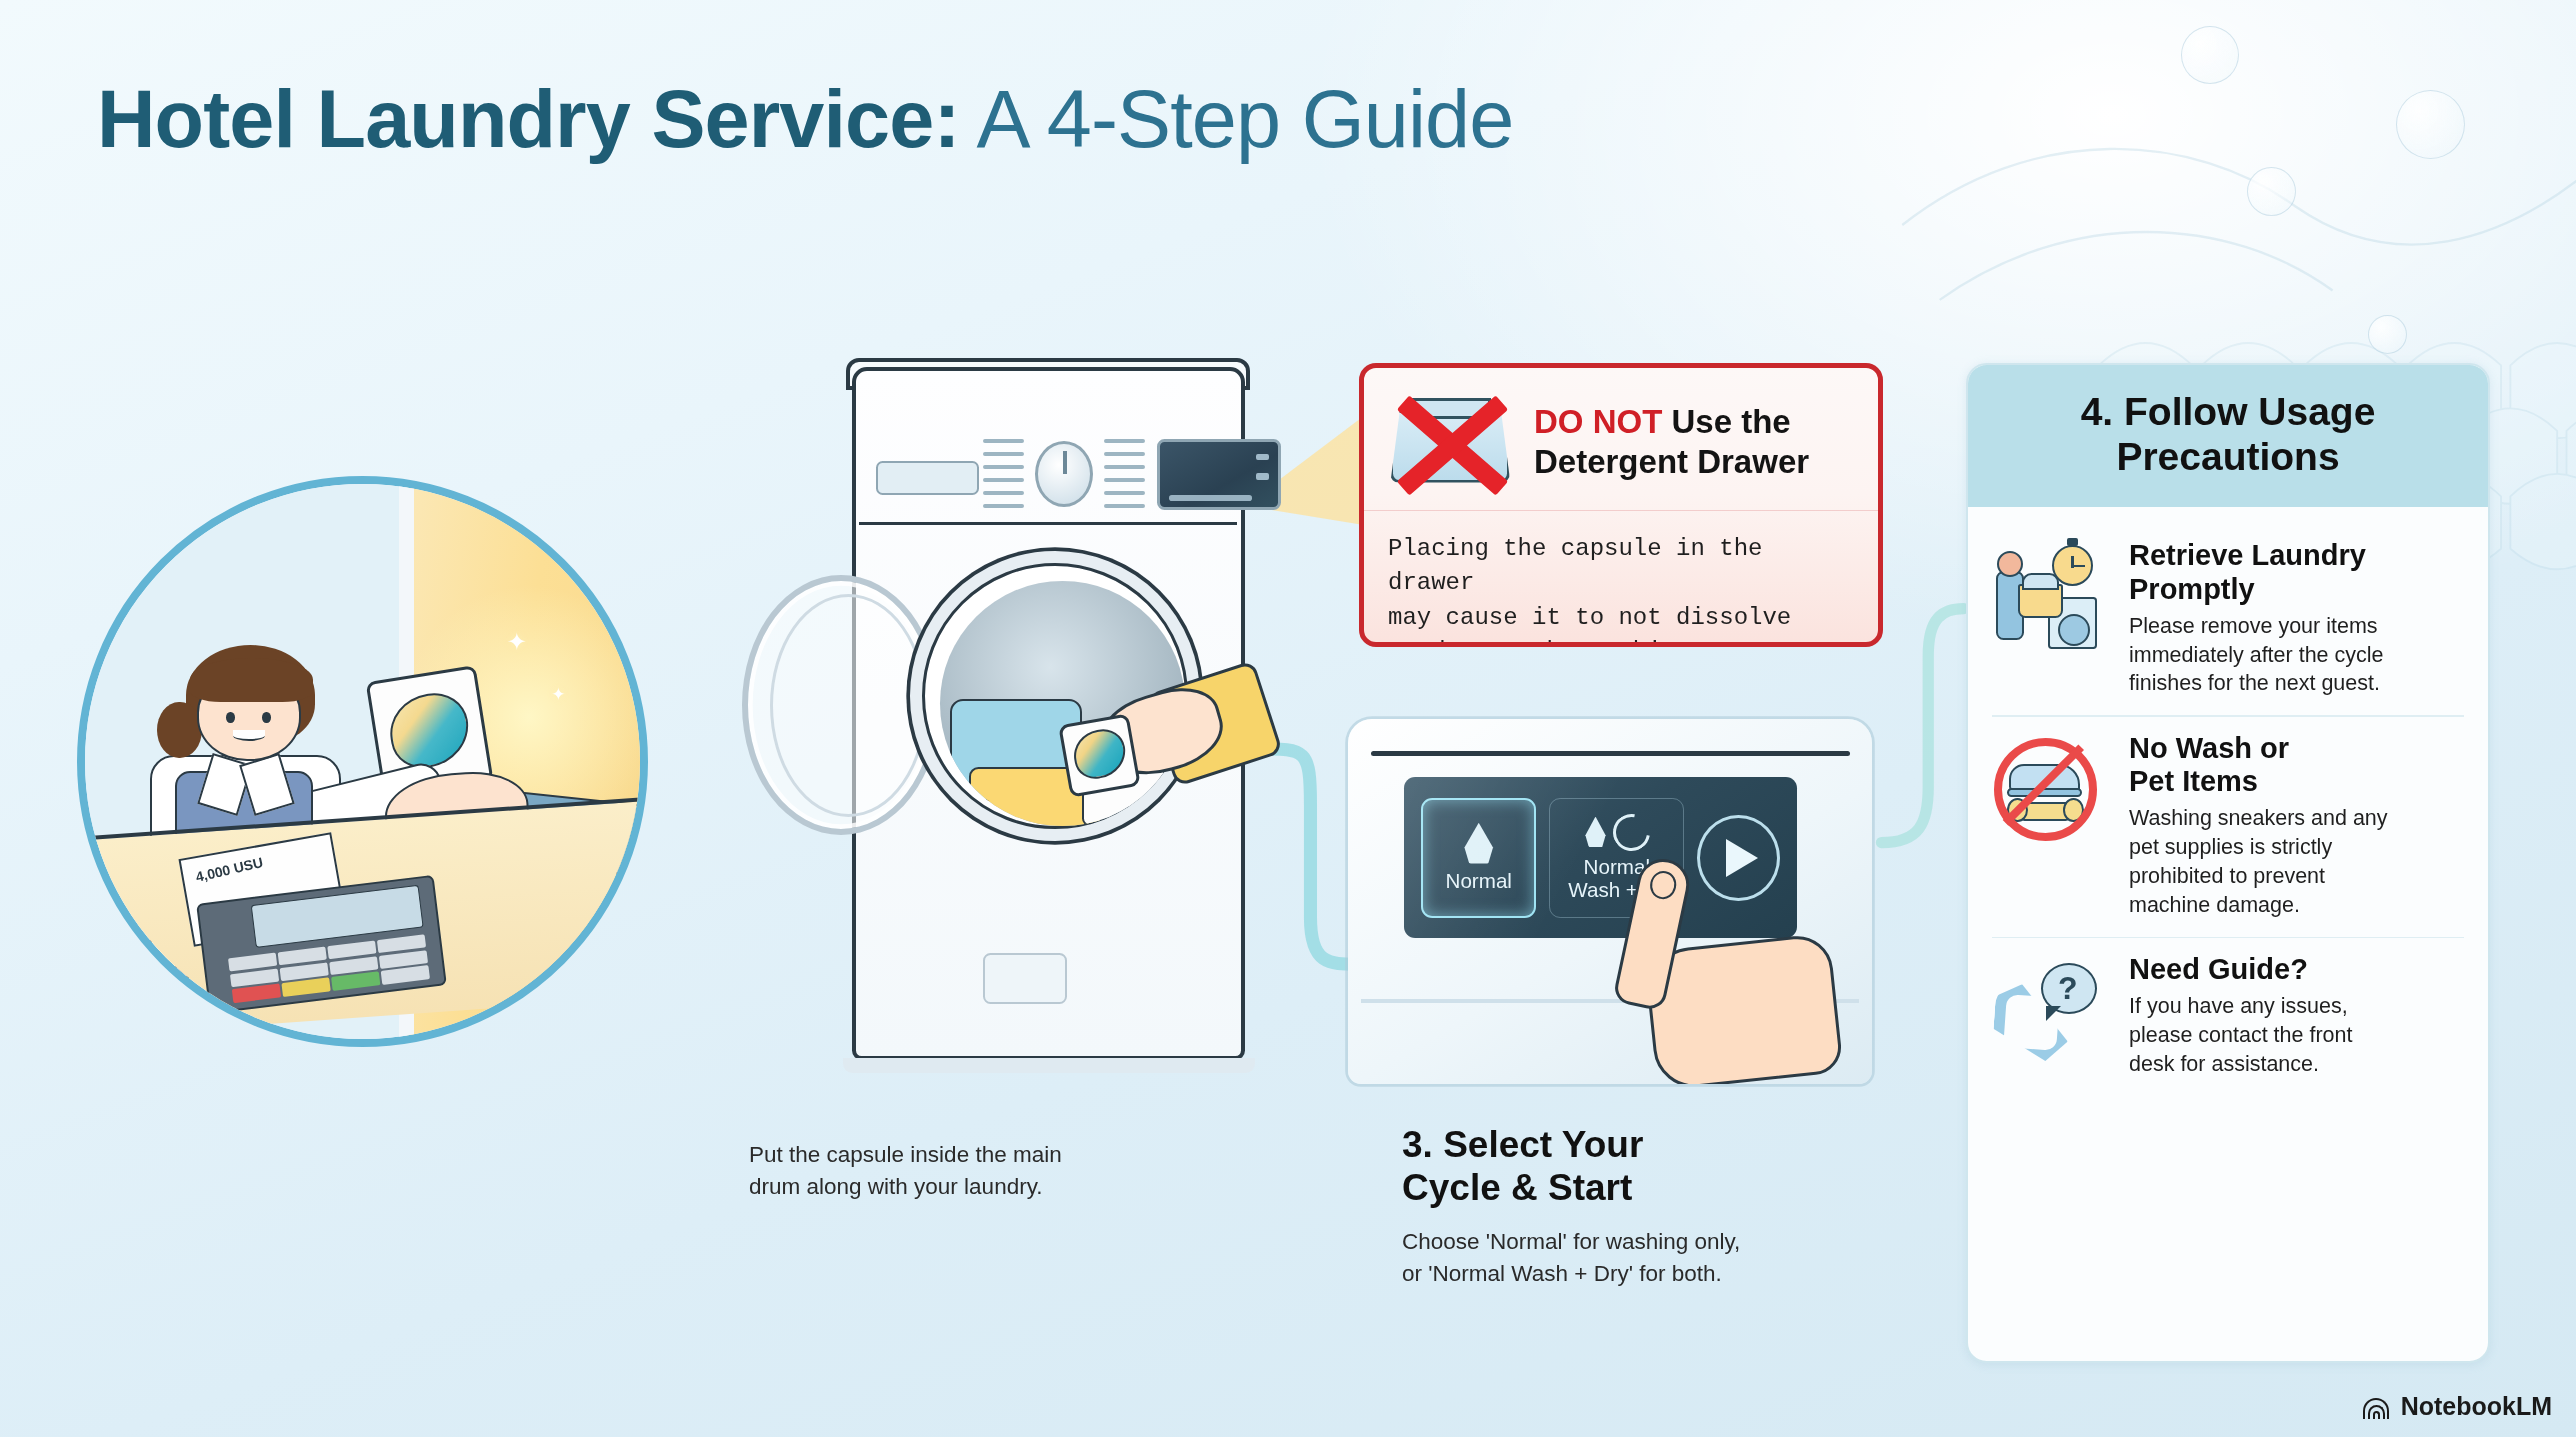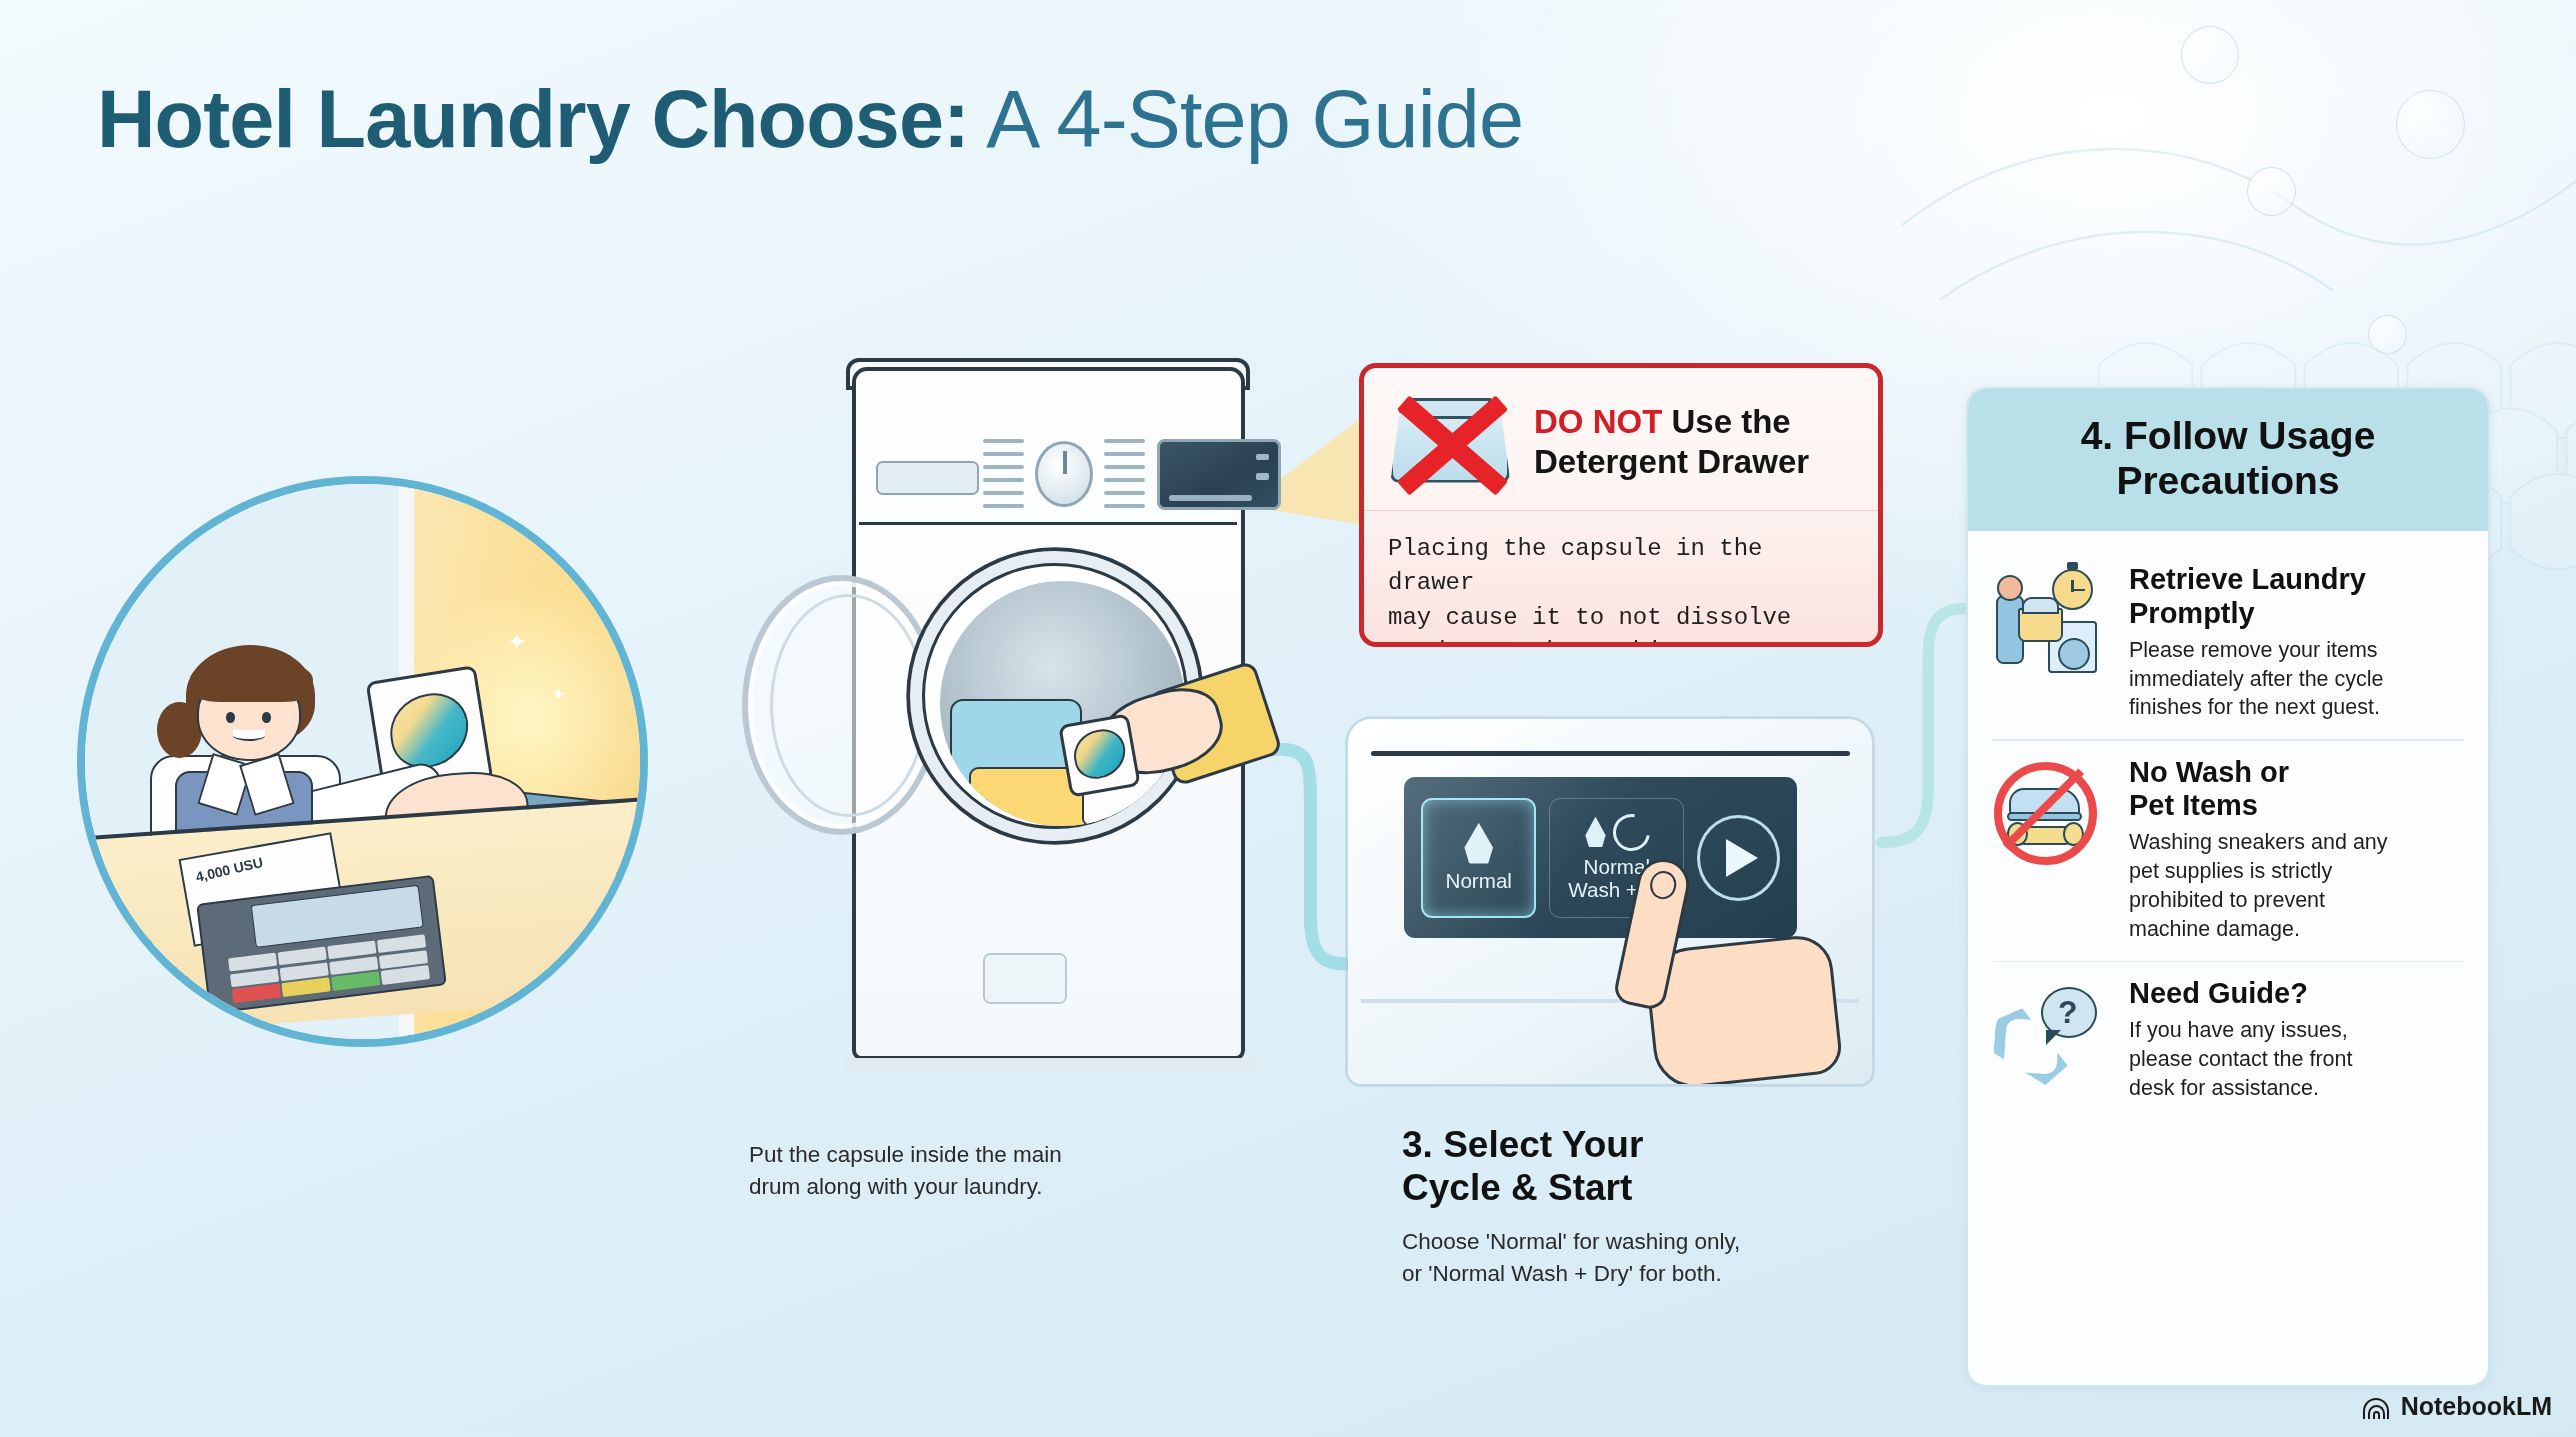--- a/index.html
+++ b/index.html
@@ -298,21 +298,20 @@
   
   .panel4 {
     position:absolute;
     left:1966px; top:363px;
     width:524px; height:1000px;
     background:#fbfdfe;
     border-radius: 20.6px;
     border: 2.8px solid #cfe6ee;
     overflow:hidden;
     box-shadow: 0 1.9px 9.4px rgba(120,170,195,.16);
-    margin-top: 24px;
   }
   .panel4-head {
     background:#b9dfe9;
     padding: 24px 17px 28px;
     text-align:center;
   }
   .panel4-title { font-size:39px; font-weight:700; line-height:1.16; color:#111; white-space:pre-line; }
   .panel4-list { padding: 17px 24px 19px 24px; }
   .prec-item { display:flex; gap:28px; align-items:flex-start; padding: 15px 0 17px; }
   .prec-sep { height:1.9px; background:#dfeef3; }
@@ -408,21 +407,21 @@
         <path d="M770 570 q 50 -48 100 0 l 0 56 q -50 44 -100 0 z"></path>
       </g>
     </svg>
   </div>
   <div class="bg-bubble" style="left:2181px; top:26px; width:58px; height:58px;"></div>
   <div class="bg-bubble" style="left:2247px; top:167px; width:49px; height:49px;"></div>
   <div class="bg-bubble" style="left:2396px; top:90px; width:69px; height:69px;"></div>
   <div class="bg-bubble" style="left:2368px; top:315px; width:39px; height:39px;"></div>
 
   <div class="title-wrap">
-    <span class="title-strong">Hotel Laundry Choose:</span><span class="title-light"> A 4-Step Guide</span>
+    <span class="title-strong">Hotel Laundry Service:</span><span class="title-light"> A 4-Step Guide</span>
   </div>
 
   <svg style="position:absolute; left:0; top:0; width:2576px; height:1438px; pointer-events:none;" viewBox="0 0 2752 1536" width="2576" height="1438">
     <path d="M1330 560 L1412 470" stroke="#f3d79a" stroke-width="0" fill="none"></path>
     <path d="M1345 800 C 1395 800, 1400 800, 1400 860 L1400 980 C 1400 1030, 1420 1030, 1450 1030" stroke="#8fd8e0" stroke-width="14" fill="none" stroke-linecap="round" opacity="0.75"></path>
     <path d="M2010 900 C 2050 900, 2060 880, 2060 840 L2060 700 C 2060 660, 2075 650, 2098 650" stroke="#9fe0d8" stroke-width="12" fill="none" stroke-linecap="round" opacity="0.6"></path>
     <path d="M1390 452 L1452 440" stroke="#fbe0a0" stroke-width="0" fill="none"></path>
     <polygon points="1330,540 1452,448 1452,560" fill="#fbe3a4" opacity="0.85"></polygon>
   </svg>
 

